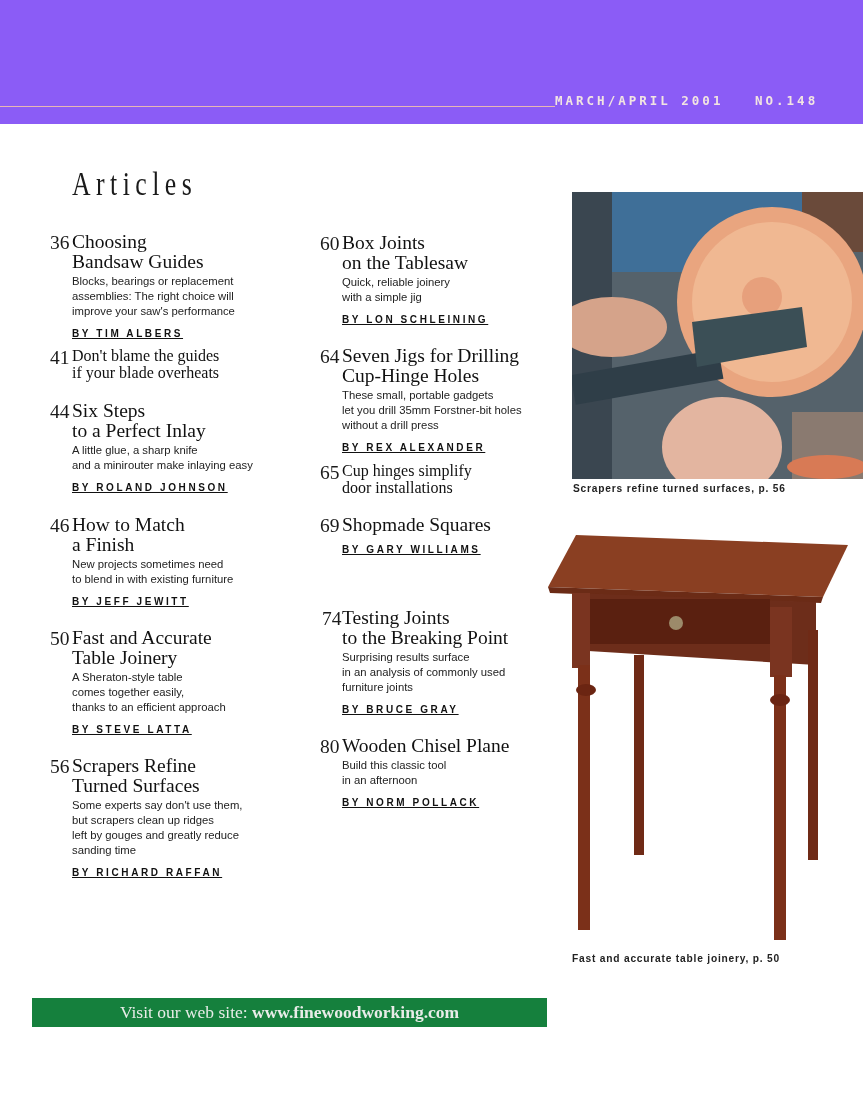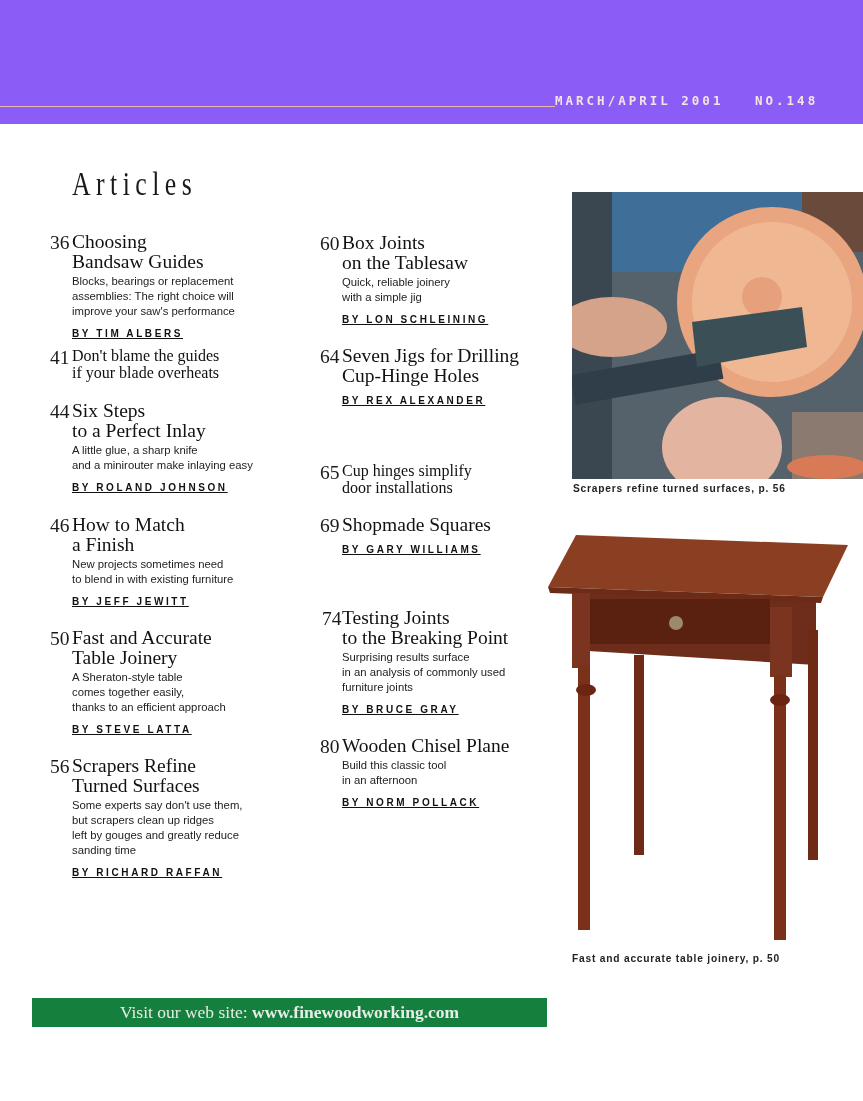--- a/index.html
+++ b/index.html
@@ -121,20 +121,25 @@
     </div>
   <div class="byline">BY LON SCHLEINING</div>
 </div>
 
 <div class="article" style="left:342px;top:346px;">
   <div class="page-num" style="left:-38px;top:0;">64</div>
   <div class="title">
       <div>Seven Jigs for Drilling</div>
       <div>Cup-Hinge Holes</div>
     </div>
+  <div class="desc">
+      <div>These small, portable gadgets</div>
+      <div>let you drill 35mm Forstner-bit holes</div>
+      <div>without a drill press</div>
+    </div>
   <div class="byline">BY REX ALEXANDER</div>
 </div>
 
 <div class="article" style="left:342px;top:462px;">
   <div class="page-num" style="left:-38px;top:0;">65</div>
   <div class="title small">
       <div>Cup hinges simplify</div>
       <div>door installations</div>
     </div>
 </div>

